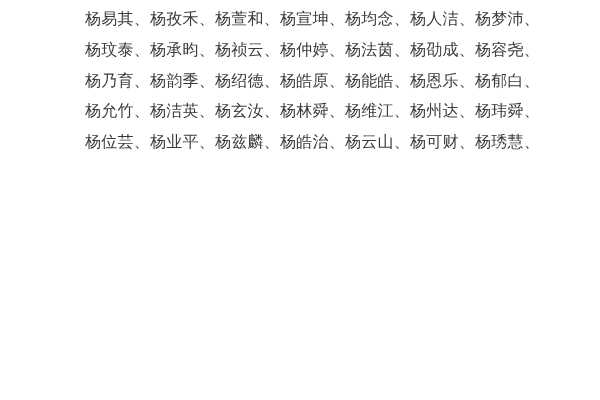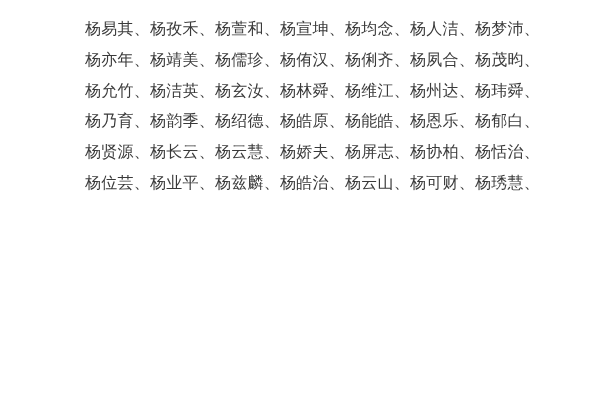--- a/index.html
+++ b/index.html
@@ -12,35 +12,33 @@
     background: #ffffff;
     overflow: hidden;
     font-family: "Liberation Serif", "DejaVu Serif", serif;
   }
   .page {
     width: 600px;
     height: 284px;
     overflow: hidden;
     box-sizing: border-box;
     padding: 4px 0 0 85px;
-    margin-top: 10px;
   }
   .name-line {
     font-size: 16px;
     line-height: 30.8px;
     height: 30.8px;
     letter-spacing: 0.25px;
     color: #3a3a3a;
     white-space: nowrap;
     -webkit-font-smoothing: antialiased;
   }
 </style>
 </head>
 <body>
 
 <div class="page">
   <div class="name-line">杨易其、杨孜禾、杨萱和、杨宣坤、杨均念、杨人洁、杨梦沛、</div>
-  <div class="name-line">杨亦年、杨靖美、杨儒珍、杨侑汉、杨俐齐、杨夙合、杨茂昀、</div>
+  <div class="name-line">杨玟泰、杨承昀、杨祯云、杨仲婷、杨法茵、杨劭成、杨容尧、</div>
+  <div class="name-line">杨乃育、杨韵季、杨绍德、杨皓原、杨能皓、杨恩乐、杨郁白、</div>
   <div class="name-line">杨允竹、杨洁英、杨玄汝、杨林舜、杨维江、杨州达、杨玮舜、</div>
-  <div class="name-line">杨乃育、杨韵季、杨绍德、杨皓原、杨能皓、杨恩乐、杨郁白、</div>
-  <div class="name-line">杨贤源、杨长云、杨云慧、杨娇夫、杨屏志、杨协柏、杨恬治、</div>
   <div class="name-line">杨位芸、杨业平、杨兹麟、杨皓治、杨云山、杨可财、杨琇慧、</div>
 </div>
 
 </body></html>

